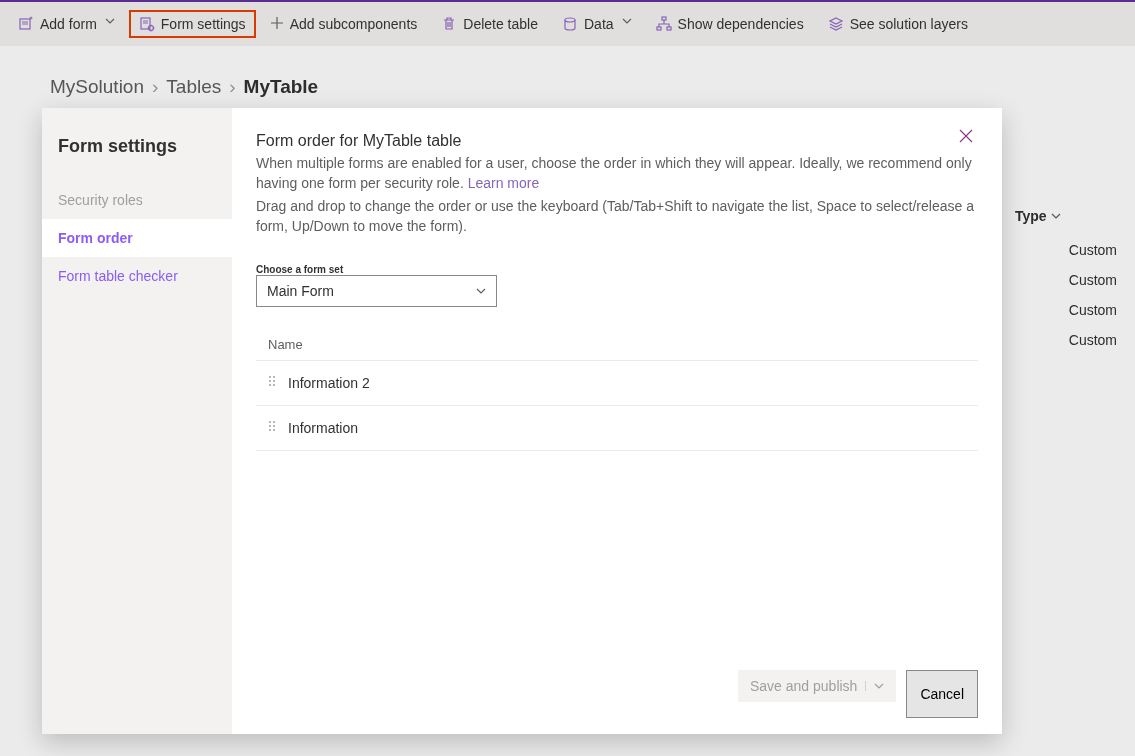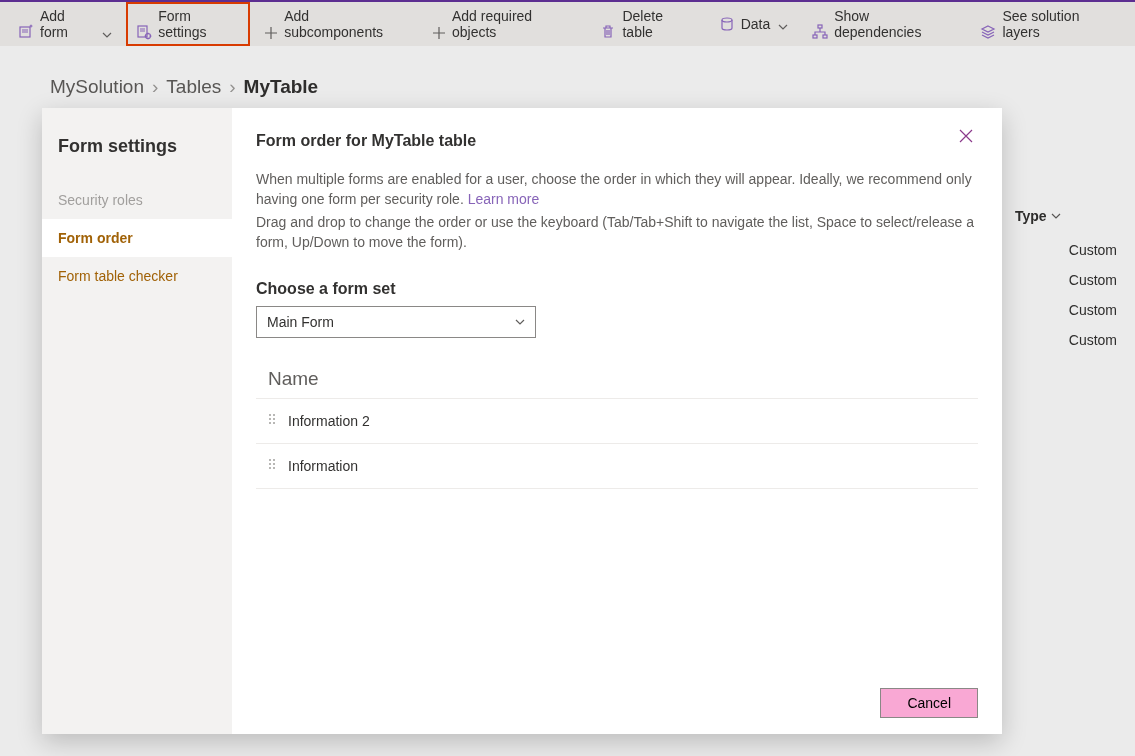--- a/index.html
+++ b/index.html
@@ -25,21 +25,21 @@
   .command-bar {
     background: #e1dfdd;
     height: 44px;
     display: flex;
     align-items: center;
     padding: 0 8px;
     gap: 4px;
   }
   .cmd-item {
     display: flex;
-    align-items: flex-end;
+    align-items: flex-start;
     gap: 6px;
     padding: 6px 10px;
     color: #323130;
     cursor: pointer;
     font-size: 14px;
   }
   .cmd-item svg { flex-shrink: 0; }
   .cmd-highlight {
     border: 2px solid #d83b01;
     padding: 4px 8px;
@@ -106,41 +106,41 @@
     padding-top: 20px;
   }
   .dialog-sidebar-title {
     font-size: 18px;
     font-weight: 600;
     padding: 8px 16px 24px 16px;
     color: #323130;
   }
   .side-item {
     padding: 11px 16px;
-    color: #a16207;
+    color: #8b5cf6;
     cursor: pointer;
     font-size: 14px;
   }
   .side-item.dim { color: #a19f9d; }
   .side-item.active {
     background: #fff;
     font-weight: 600;
   }
 
   .dialog-main {
     flex: 1;
     padding: 24px 24px 16px 24px;
     display: flex;
     flex-direction: column;
     position: relative;
   }
   .dialog-title {
     font-size: 16px;
-    font-weight: 700;
-    margin-bottom: 20px;
+    font-weight: 400;
+    margin-bottom: 4px;
   }
   .close-btn {
     position: absolute;
     top: 20px;
     right: 20px;
     width: 24px;
     height: 24px;
     cursor: pointer;
     color: #8b3a8b;
   }
@@ -150,40 +150,40 @@
     margin-bottom: 4px;
   }
   .learn-more { color: #8764b8; text-decoration: none; }
   .desc-text2 {
     color: #605e5c;
     line-height: 1.4;
     margin-bottom: 28px;
   }
   .field-label {
     font-weight: 600;
-    font-size: 16px;
-    margin-bottom: 8px;
+    font-size: 10px;
+    margin-bottom: 0;
   }
   .select-box {
-    width: 280px;
+    width: 241px;
     height: 32px;
     border: 1px solid #8a8886;
     background: #fff;
     display: flex;
     align-items: center;
     justify-content: space-between;
     padding: 0 10px;
     cursor: pointer;
     margin-bottom: 22px;
   }
 
   .list-header {
     padding: 8px 12px;
     color: #605e5c;
-    font-size: 19px;
+    font-size: 13px;
     border-bottom: 1px solid #edebe9;
   }
   .list-row {
     display: flex;
     align-items: flex-start;
     gap: 12px;
     padding: 14px 12px;
     border-bottom: 1px solid #edebe9;
     cursor: grab;
   }
@@ -208,24 +208,24 @@
     font-family: inherit;
     font-size: 14px;
   }
   .btn-primary-disabled .split {
     border-left: 1px solid #d2d0ce;
     padding-left: 8px;
     display:flex;
     align-items:center;
   }
   .btn-secondary {
-    background: #f9a8d4;
+    background: #e5e5e5;
     border: 1px solid #8a8886;
-    height: 30px;
-    padding: 0 26px;
+    height: 48px;
+    padding: 0 13px;
     font-family: inherit;
     font-size: 14px;
     cursor: pointer;
   }
 
   .chev-down { width:10px; height:10px; }
 </style>
 </head>
 <body>
 
@@ -254,26 +254,20 @@
     <span>Form settings</span>
   </div>
 
   <div class="cmd-item">
     <svg width="14" height="14" viewBox="0 0 14 14">
         <path d="M7 1v12M1 7h12" stroke="#605e5c" stroke-width="1.2"></path>
       </svg>
     <span>Add subcomponents</span>
   </div>
 
-  <div class="cmd-item">
-    <svg width="14" height="14" viewBox="0 0 14 14">
-        <path d="M7 1v12M1 7h12" stroke="#605e5c" stroke-width="1.2"></path>
-      </svg>
-    <span>Add required objects</span>
-  </div>
 
   <div class="cmd-item">
     <svg width="16" height="16" viewBox="0 0 16 16" fill="none" stroke="#8764b8" stroke-width="1.2">
         <path d="M3 4h10M5 4v9h6V4M6 4V2h4v2M7 6v5M9 6v5"></path>
       </svg>
     <span>Delete table</span>
   </div>
 
   <div class="cmd-item">
     <svg width="16" height="16" viewBox="0 0 16 16" fill="none" stroke="#8764b8" stroke-width="1.2">
@@ -380,16 +374,24 @@
             <circle cx="2" cy="6" r="1" fill="#a19f9d"></circle>
             <circle cx="6" cy="6" r="1" fill="#a19f9d"></circle>
             <circle cx="2" cy="10" r="1" fill="#a19f9d"></circle>
             <circle cx="6" cy="10" r="1" fill="#a19f9d"></circle>
           </svg>
       </span>
       <span>Information</span>
     </div>
 
     <div class="dialog-footer">
+      <button class="btn-primary-disabled" disabled="">
+        <span>Save and publish</span>
+        <span class="split">
+          <svg class="chev-down" viewBox="0 0 10 10">
+              <path d="M1 3l4 4 4-4" fill="none" stroke="#a19f9d" stroke-width="1.2"></path>
+            </svg>
+        </span>
+      </button>
       <button class="btn-secondary">Cancel</button>
     </div>
   </div>
 </div>
 
 </body></html>

